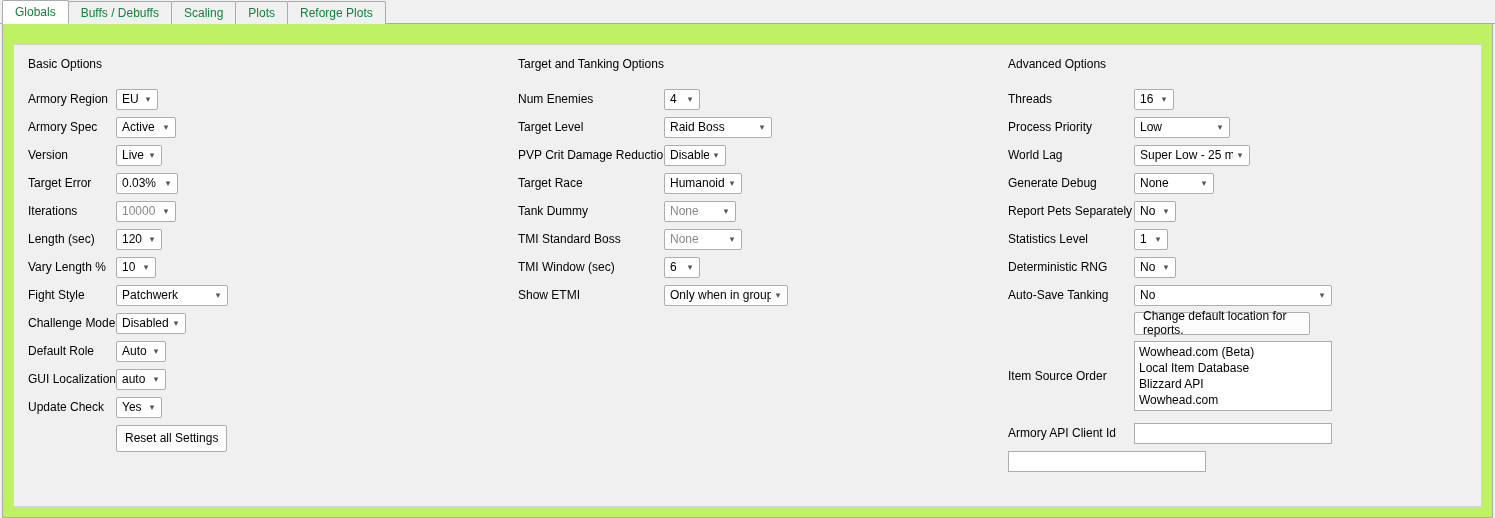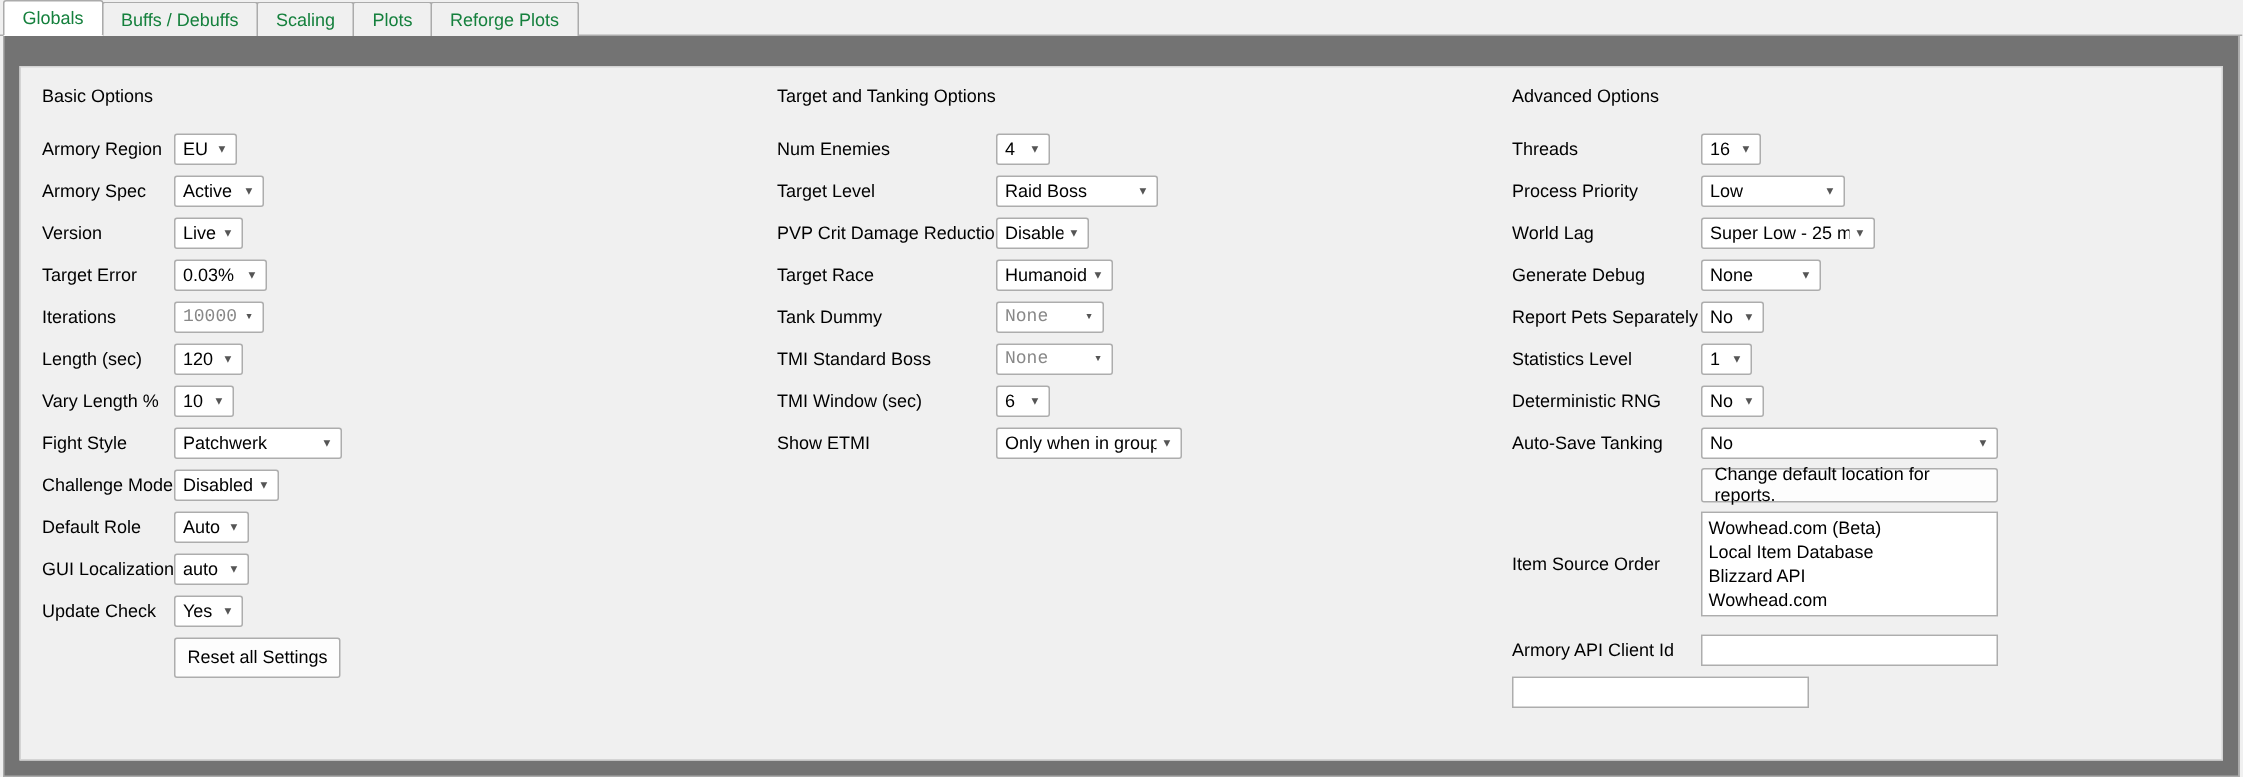--- a/index.html
+++ b/index.html
@@ -35,21 +35,21 @@
     top:1px;
     color:#15803d;
   }
   .tab:first-child{ margin-left:2px;}
   .tab.active {
     background: #fff;
     border-bottom: 1px solid #fff;
     z-index:2;
   }
   .tab-panel {
-    background:#737373;
+    background:#bef264;
     border:1px solid #ababab;
     border-top:none;
     margin:0 2px;
     padding:0;
     height:494px;
     position:relative;
   }
   .inner-panel{
     position:absolute;
     left:10px; right:10px; top:20px; bottom:10px;
@@ -88,21 +88,20 @@
     background:#fff;
     border:1px solid #adadad;
     border-radius:2px;
     height:21px;
     padding:0 0 0 5px;
     cursor:default;
     overflow:hidden;
   }
   .combo.disabled{
     color:#888;
-    font-family:Liberation Mono, monospace;
   }
   .combo .val{
     flex:1;
     white-space:nowrap;
     overflow:hidden;
   }
   .combo .arrow-btn{
     width:16px;
     display:flex;
     align-items:center;
@@ -366,21 +365,21 @@
         </div>
         <div class="row">
           <span class="lbl">Auto-Save Tanking</span>
           <div class="combo" style="width:198px">
             <span class="val">No</span>
             <span class="arrow-btn"></span>
           </div>
         </div>
         <div class="row">
           <span class="lbl"></span>
-          <div class="btn" style="width:198px">Change default location for reports.</div>
+          <div class="btn" style="width:176px">Change default location for reports.</div>
         </div>
         <div class="row" style="height:auto;align-items:center;padding-top:4px">
           <span class="lbl">Item Source Order</span>
           <div class="listbox">
             <div>Wowhead.com (Beta)</div>
             <div>Local Item Database</div>
             <div>Blizzard API</div>
             <div>Wowhead.com</div>
           </div>
         </div>

